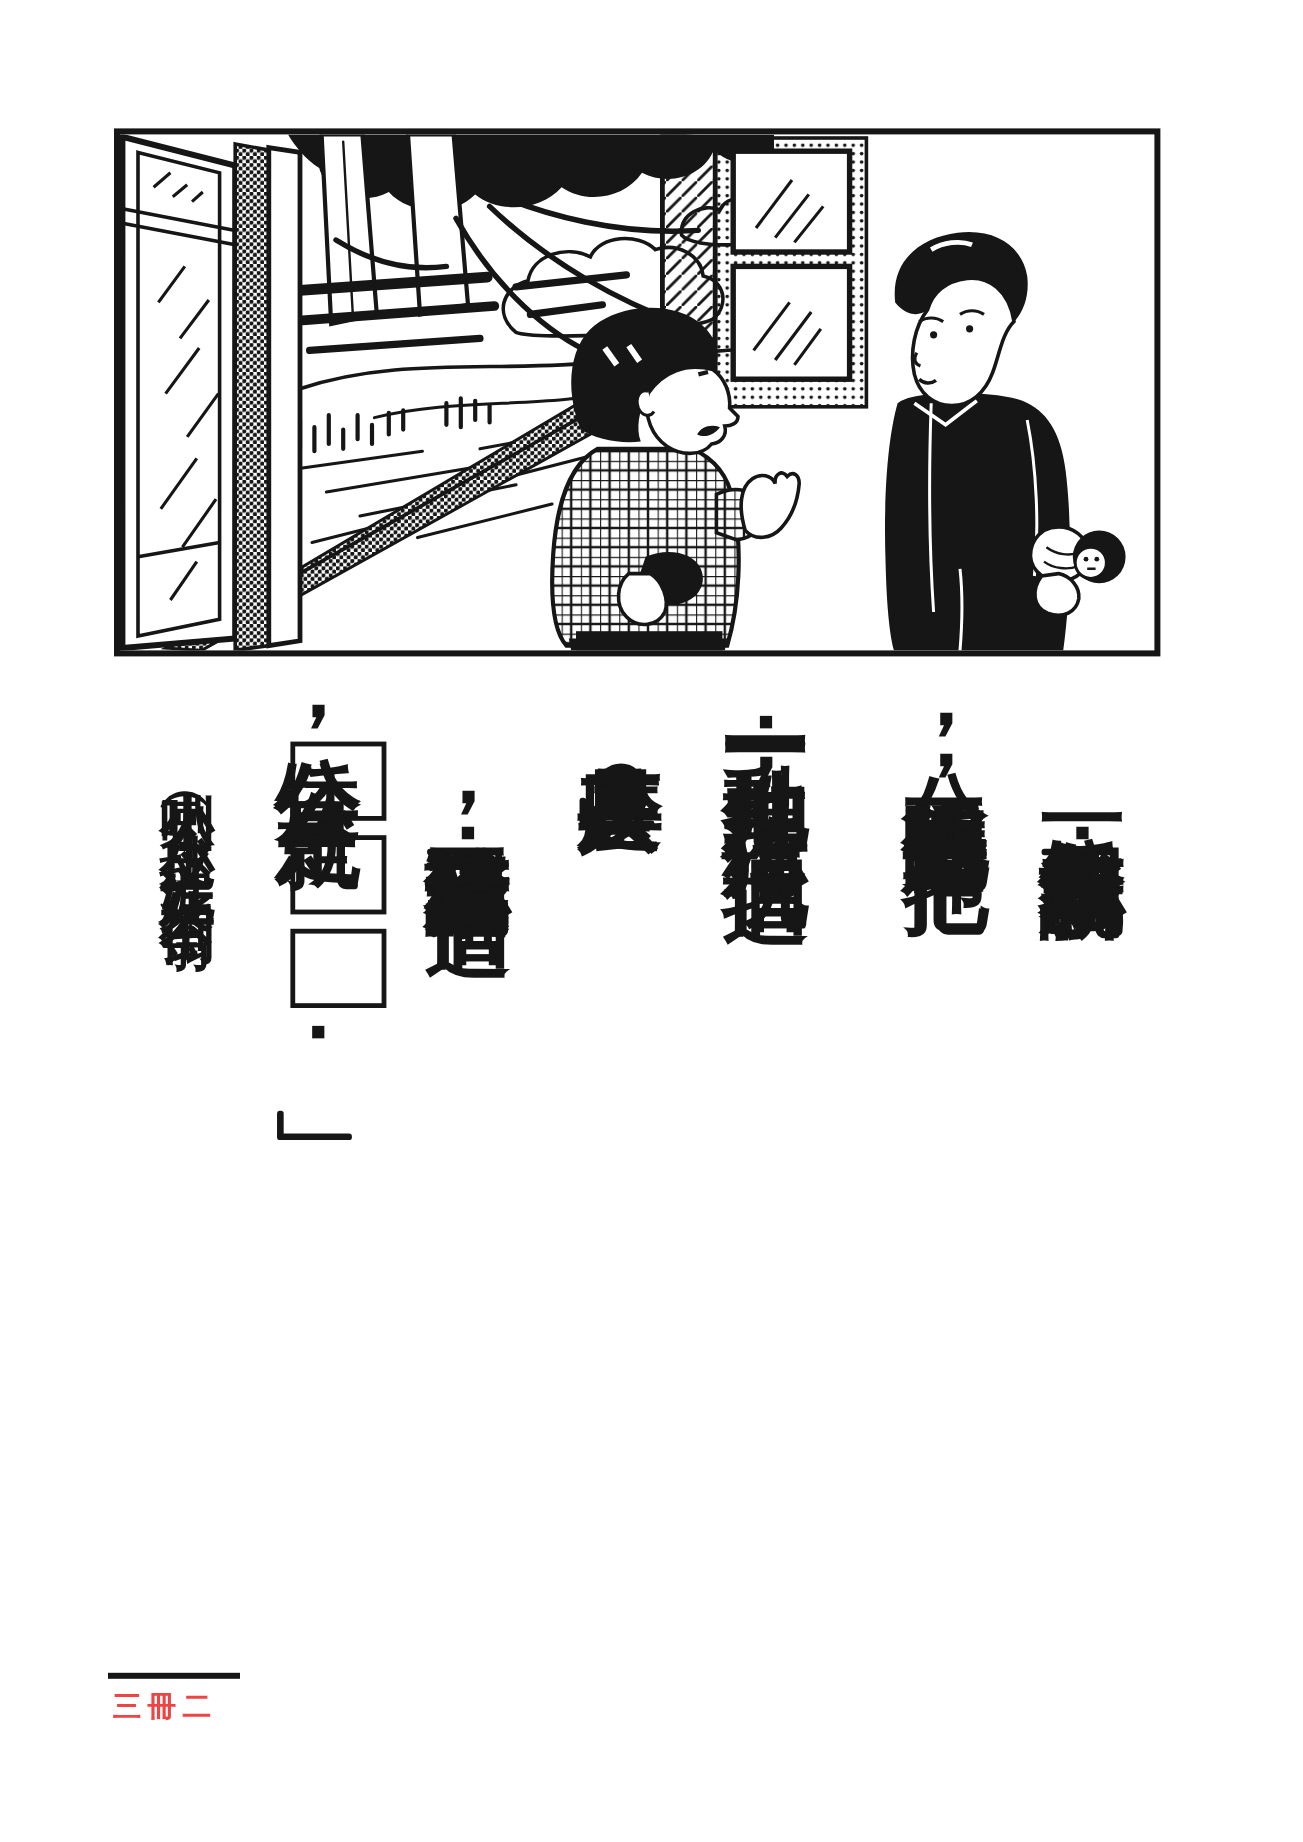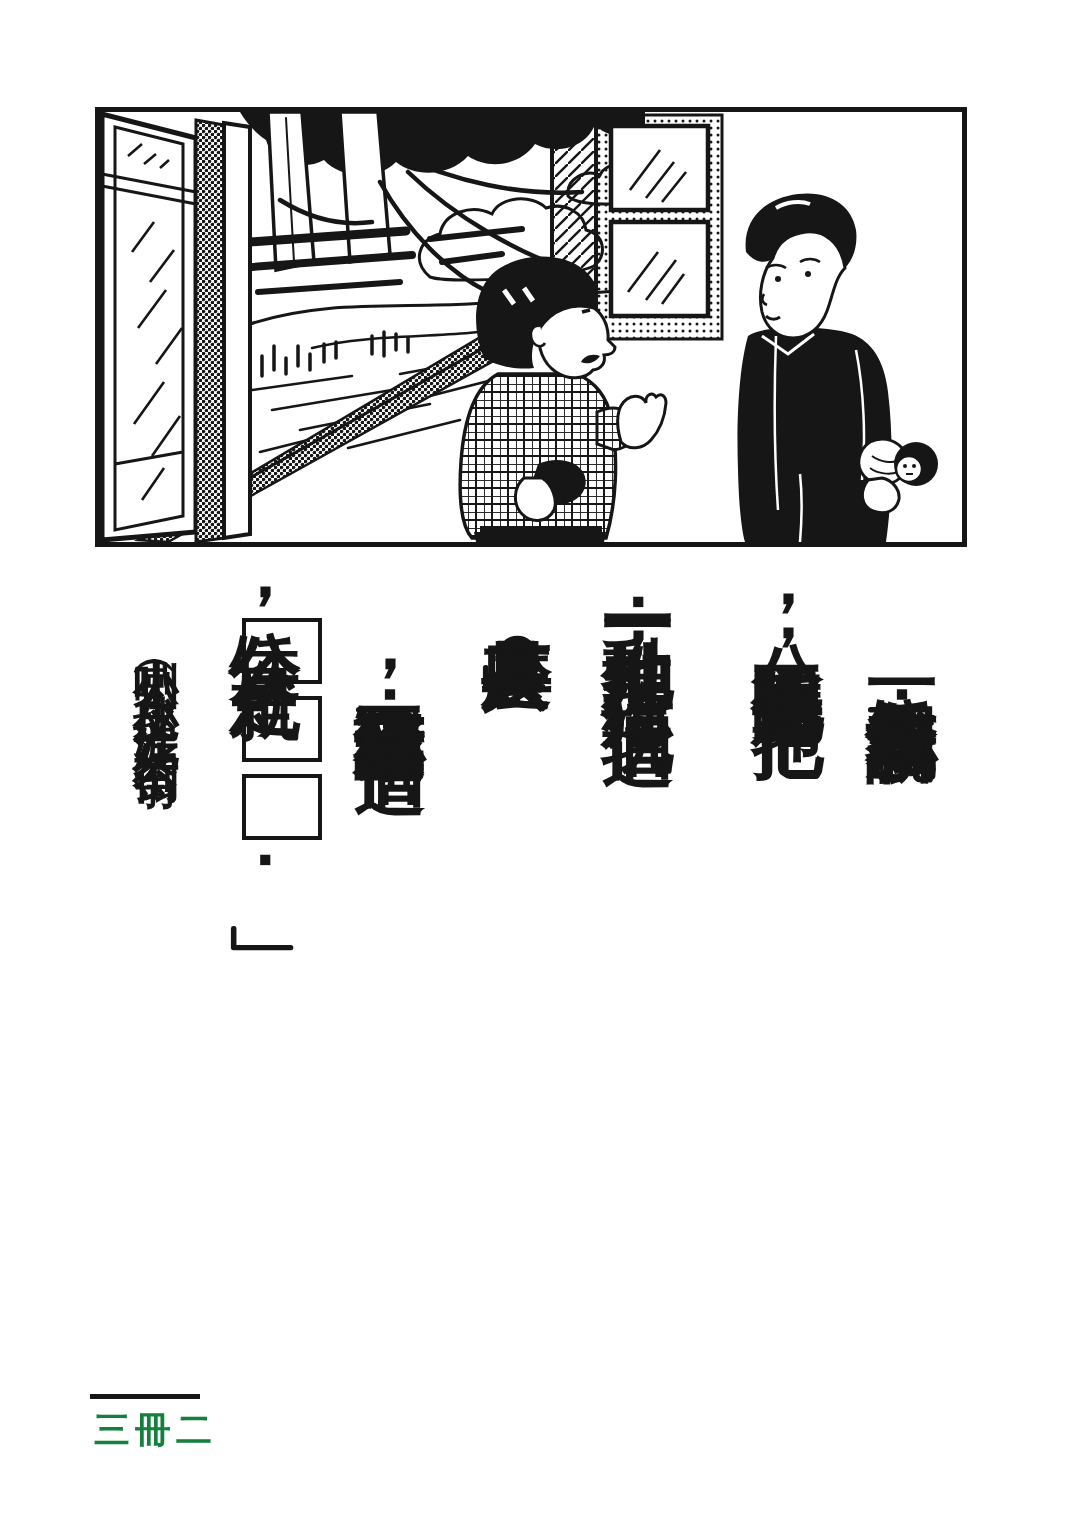--- a/index.html
+++ b/index.html
@@ -47,21 +47,21 @@
     width:72px;height:58px;
     border:4px solid currentColor;
     margin:6px 0;
     vertical-align:middle;
   }
   .gap{display:inline-block;width:8px;height:30px;}
   
   .footer-rule{position:absolute;left:90px;top:1394px;width:110px;height:5px;background:#161616;}
   .footer-marker{
     position:absolute;left:94px;top:1406px;
-    font-size:36px;font-weight:600;letter-spacing:5px;color:#15803d;
+    font-size:24px;font-weight:600;letter-spacing:5px;color:#ef4444;
   }
 </style>
 </head>
 <body>
 
 <div class="page">
 
   <div class="illustration">
     <svg viewBox="0 0 862 430" preserveAspectRatio="none">
       <defs>

